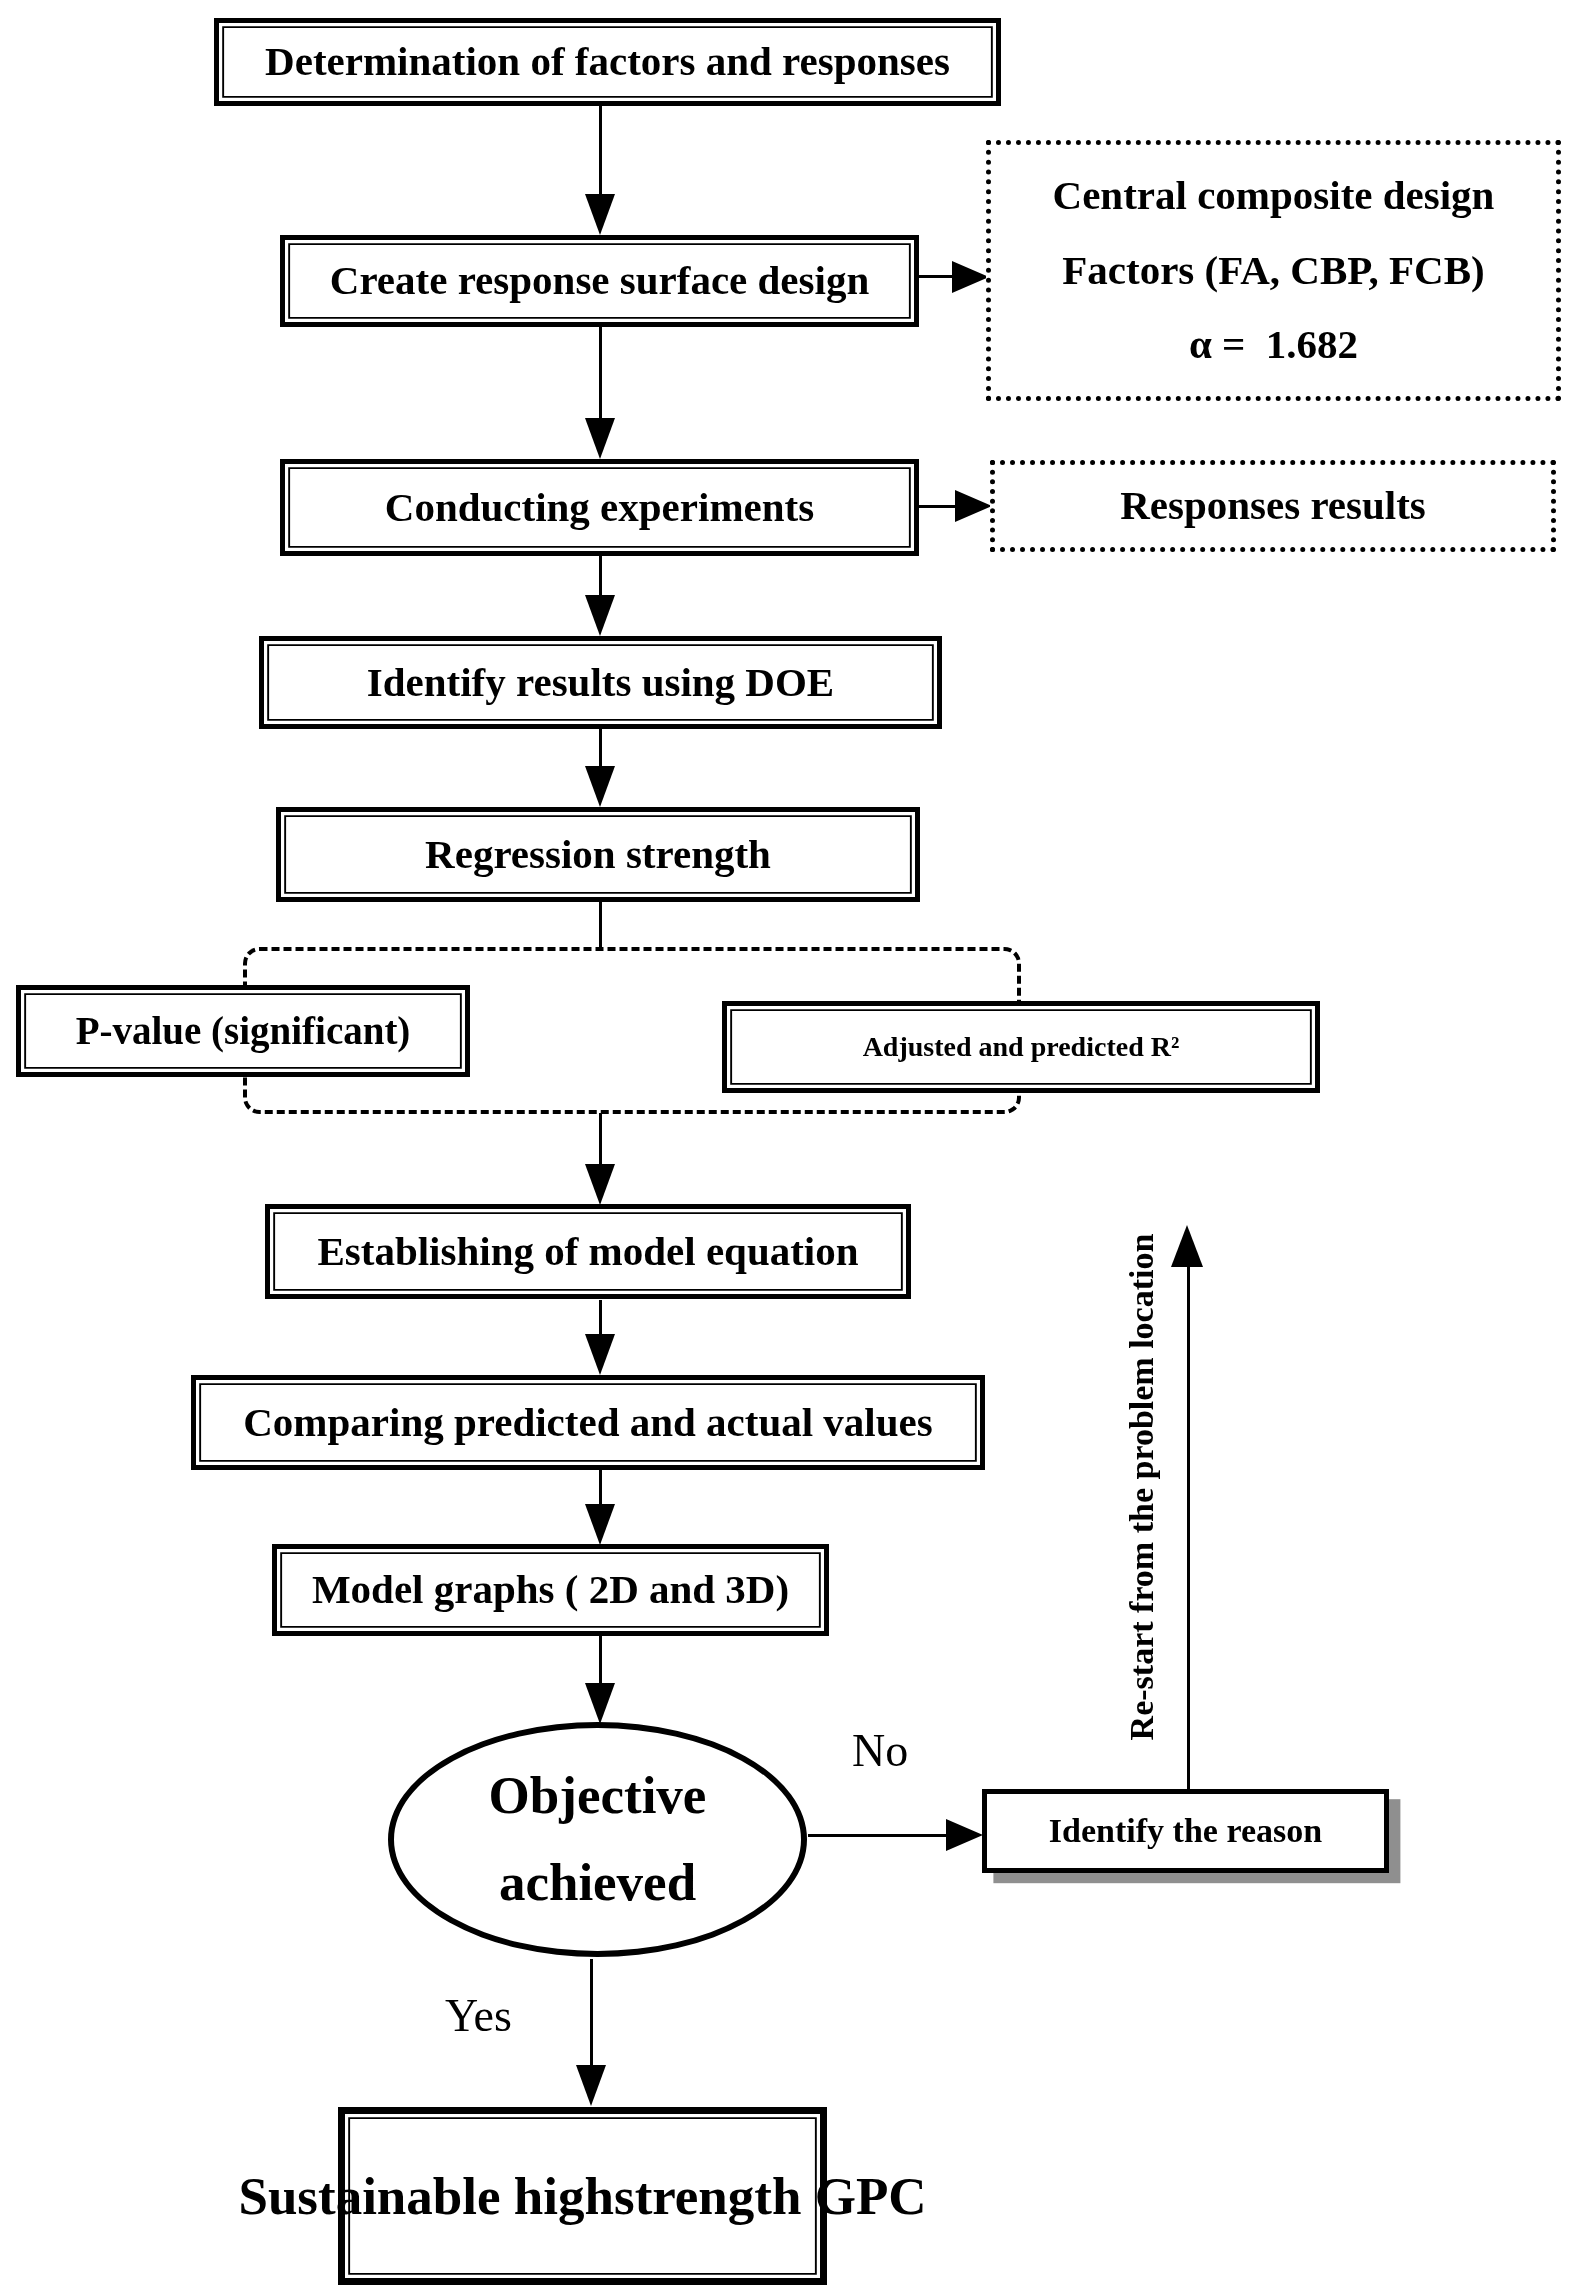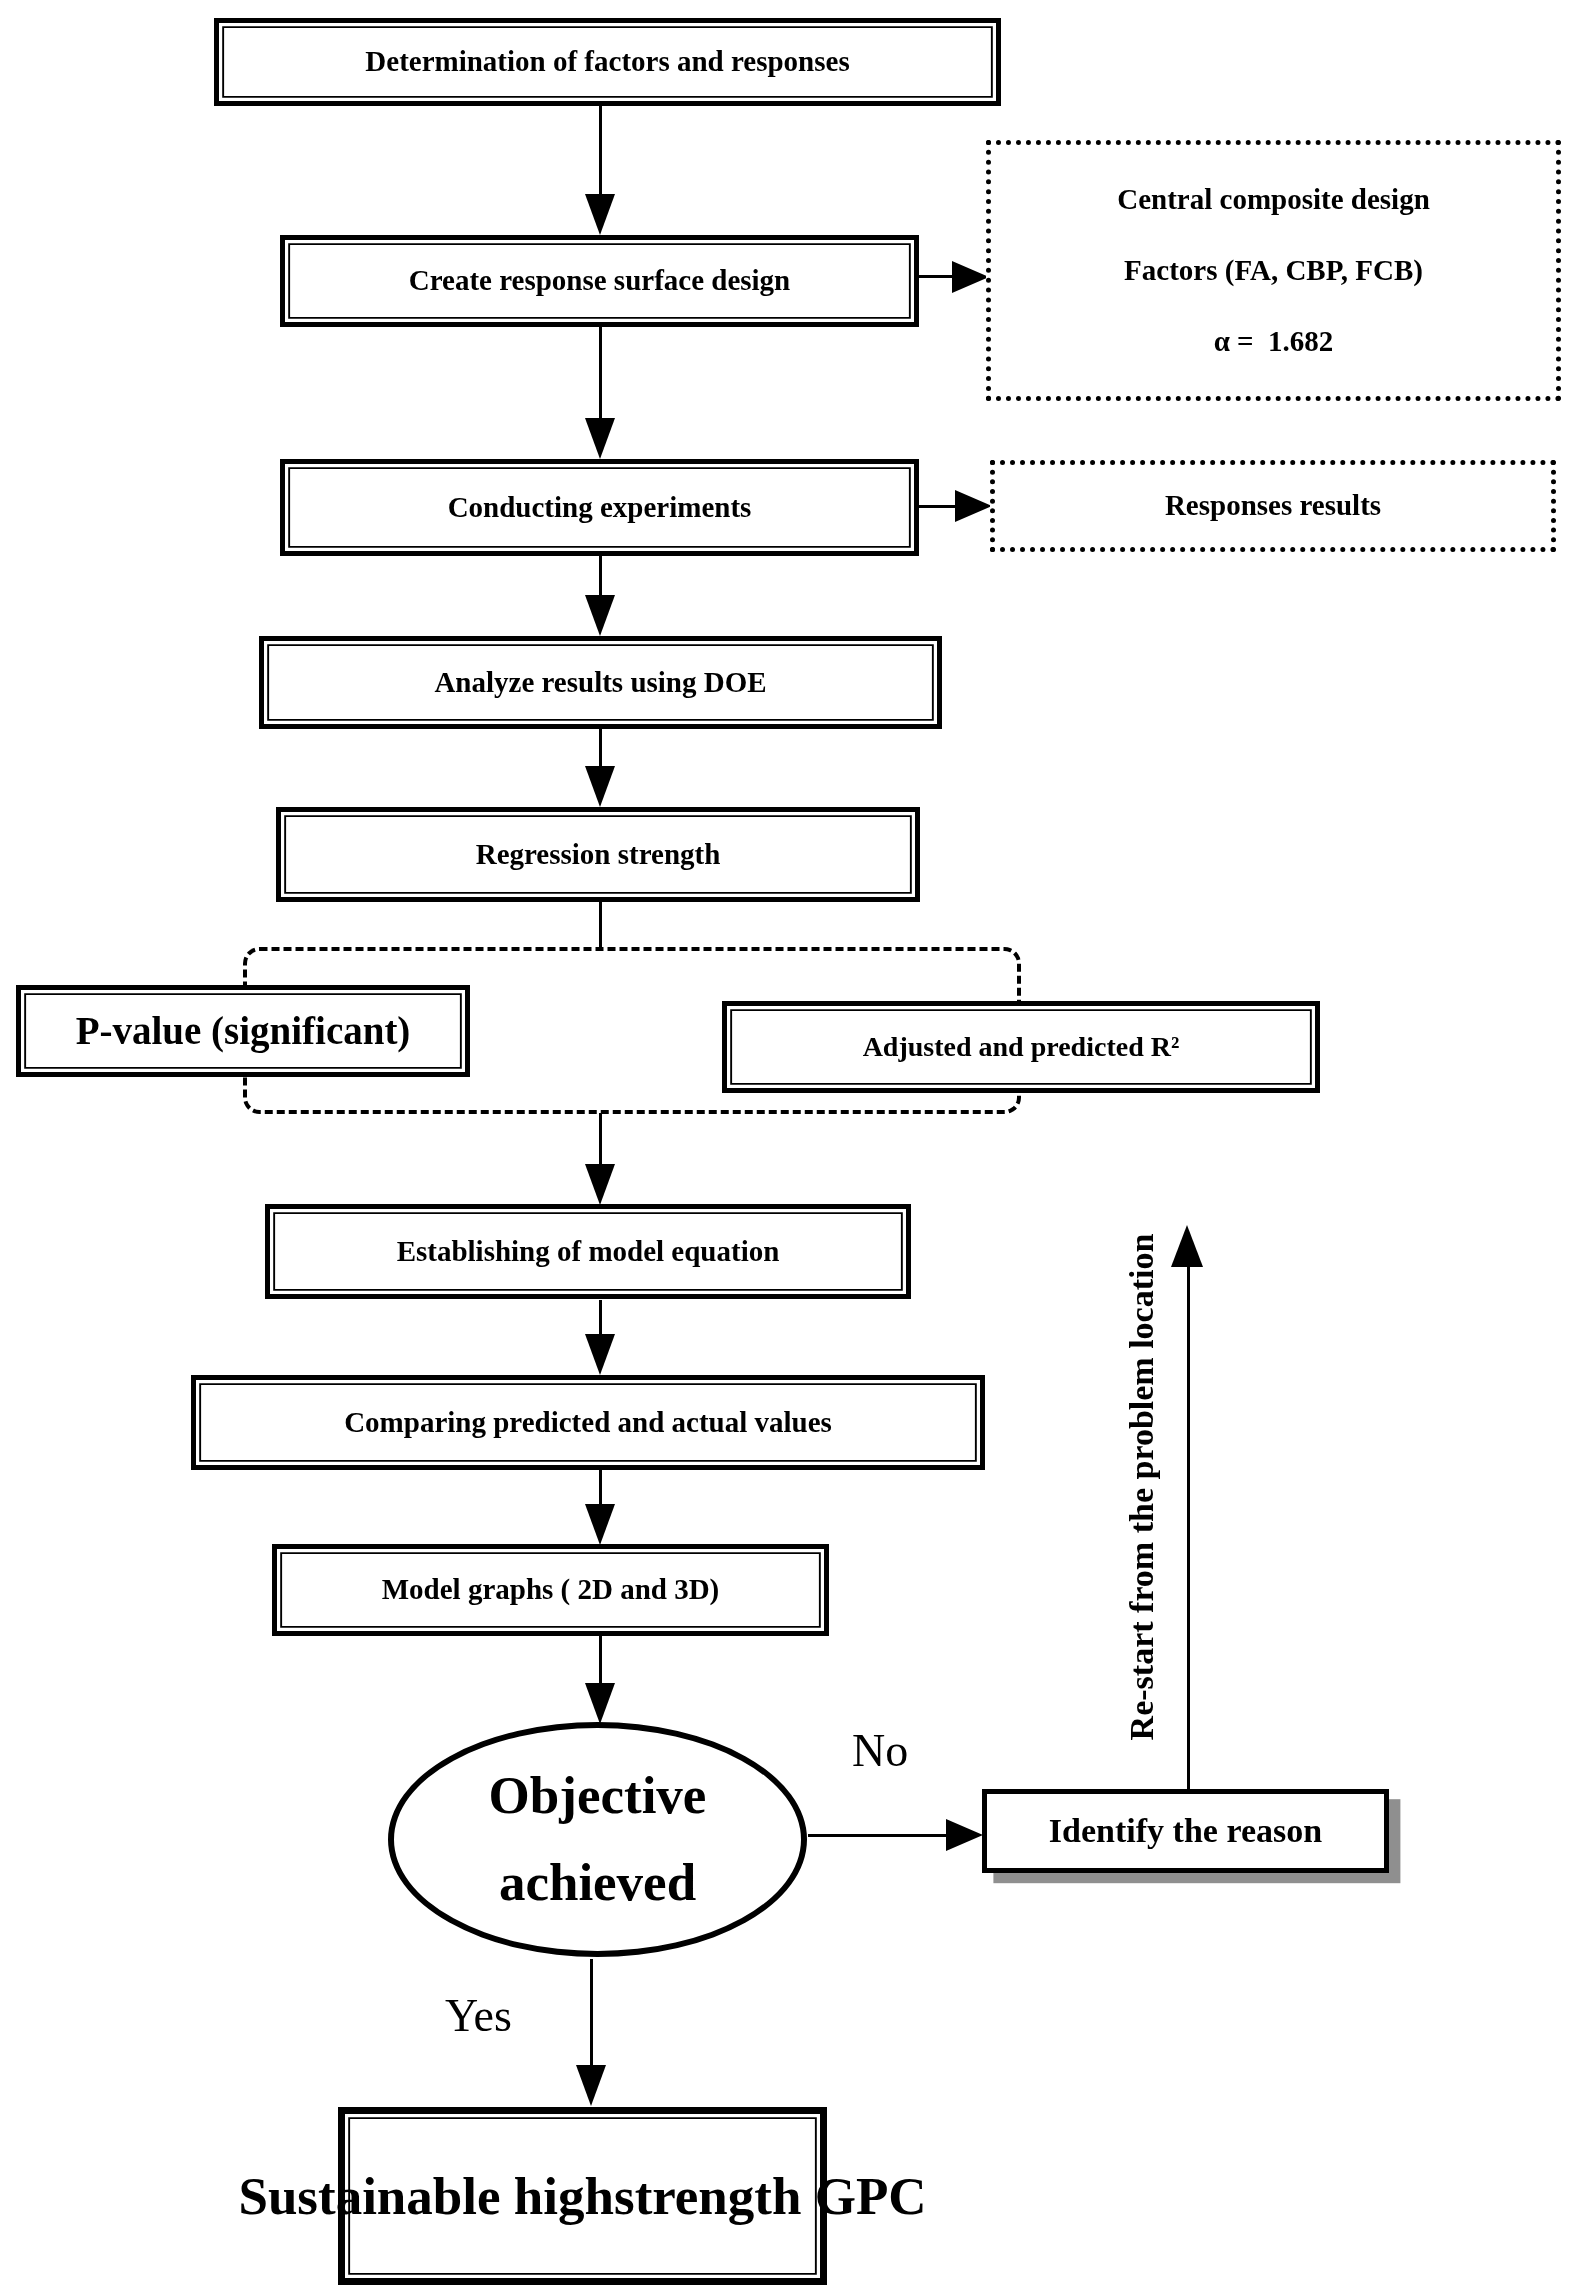--- a/index.html
+++ b/index.html
@@ -21,21 +21,21 @@
     position: absolute;
     box-sizing: border-box;
     background: #fff;
     border: 5.7px solid #000;
     box-shadow: inset 0 0 0 3.2px #fff, inset 0 0 0 5.1px #000;
     display: flex;
     align-items: center;
     justify-content: center;
     text-align: center;
     font-weight: bold;
-    font-size: 29px;
+    font-size: 41px;
     line-height: 1.15;
     white-space: pre;
   }
   .dotted {
     border: 5.7px dotted #000;
     box-shadow: none;
   }
   .dashed-rect {
     position: absolute;
     box-sizing: border-box;
@@ -139,21 +139,21 @@
   <div class="head-right" style="left:955px; top:490px;"></div>
 
   <div class="node dotted" style="left:990px; top:460px; width:566px; height:92px;">
     <span>Responses results</span>
   </div>
 
   <div class="shaft-v" style="left:599px; top:556px; height:40px;"></div>
   <div class="head-down" style="left:585px; top:595px;"></div>
 
   <div class="node" style="left:259px; top:636px; width:683px; height:93px;">
-    <span>Analyze results using DOE</span>
+    <span>Identify results using DOE</span>
   </div>
 
   <div class="shaft-v" style="left:599px; top:729px; height:39px;"></div>
   <div class="head-down" style="left:585px; top:766px;"></div>
 
   <div class="node" style="left:276px; top:807px; width:644px; height:95px;">
     <span>Regression strength</span>
   </div>
 
   <div class="shaft-v" style="left:599px; top:902px; height:46px;"></div>

